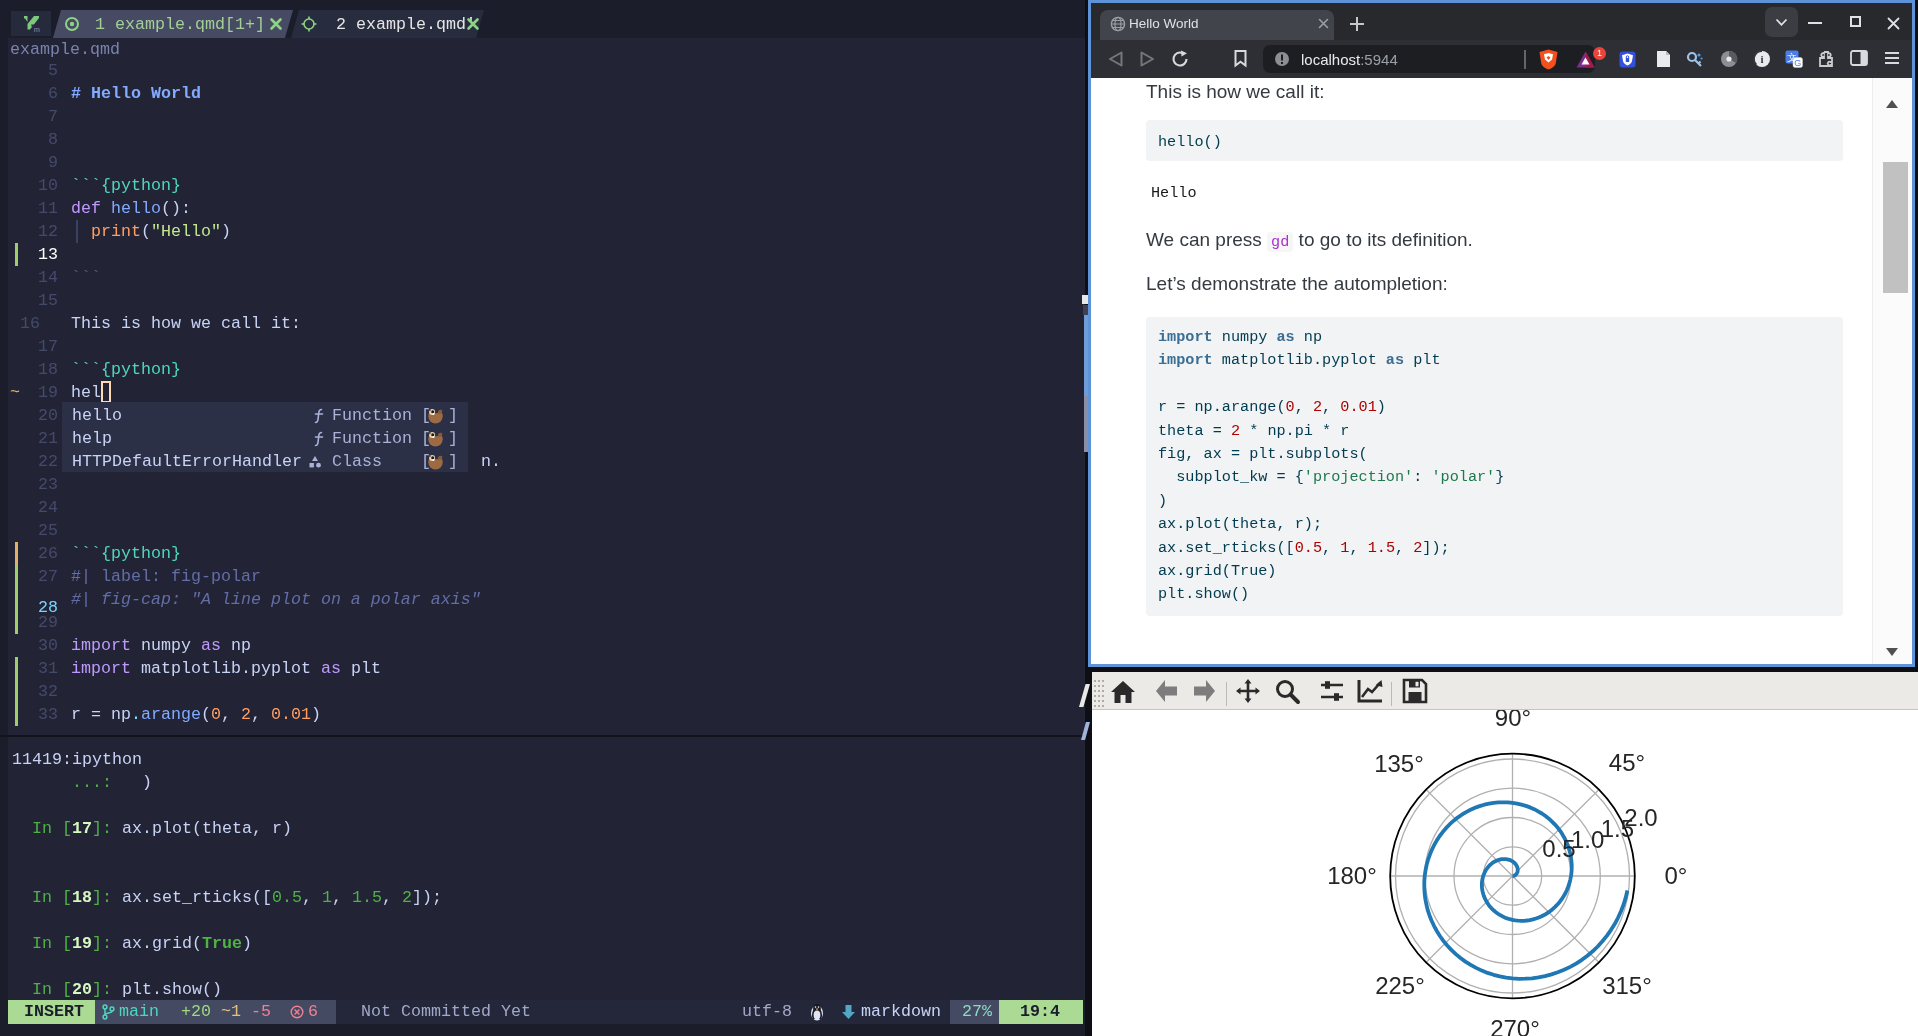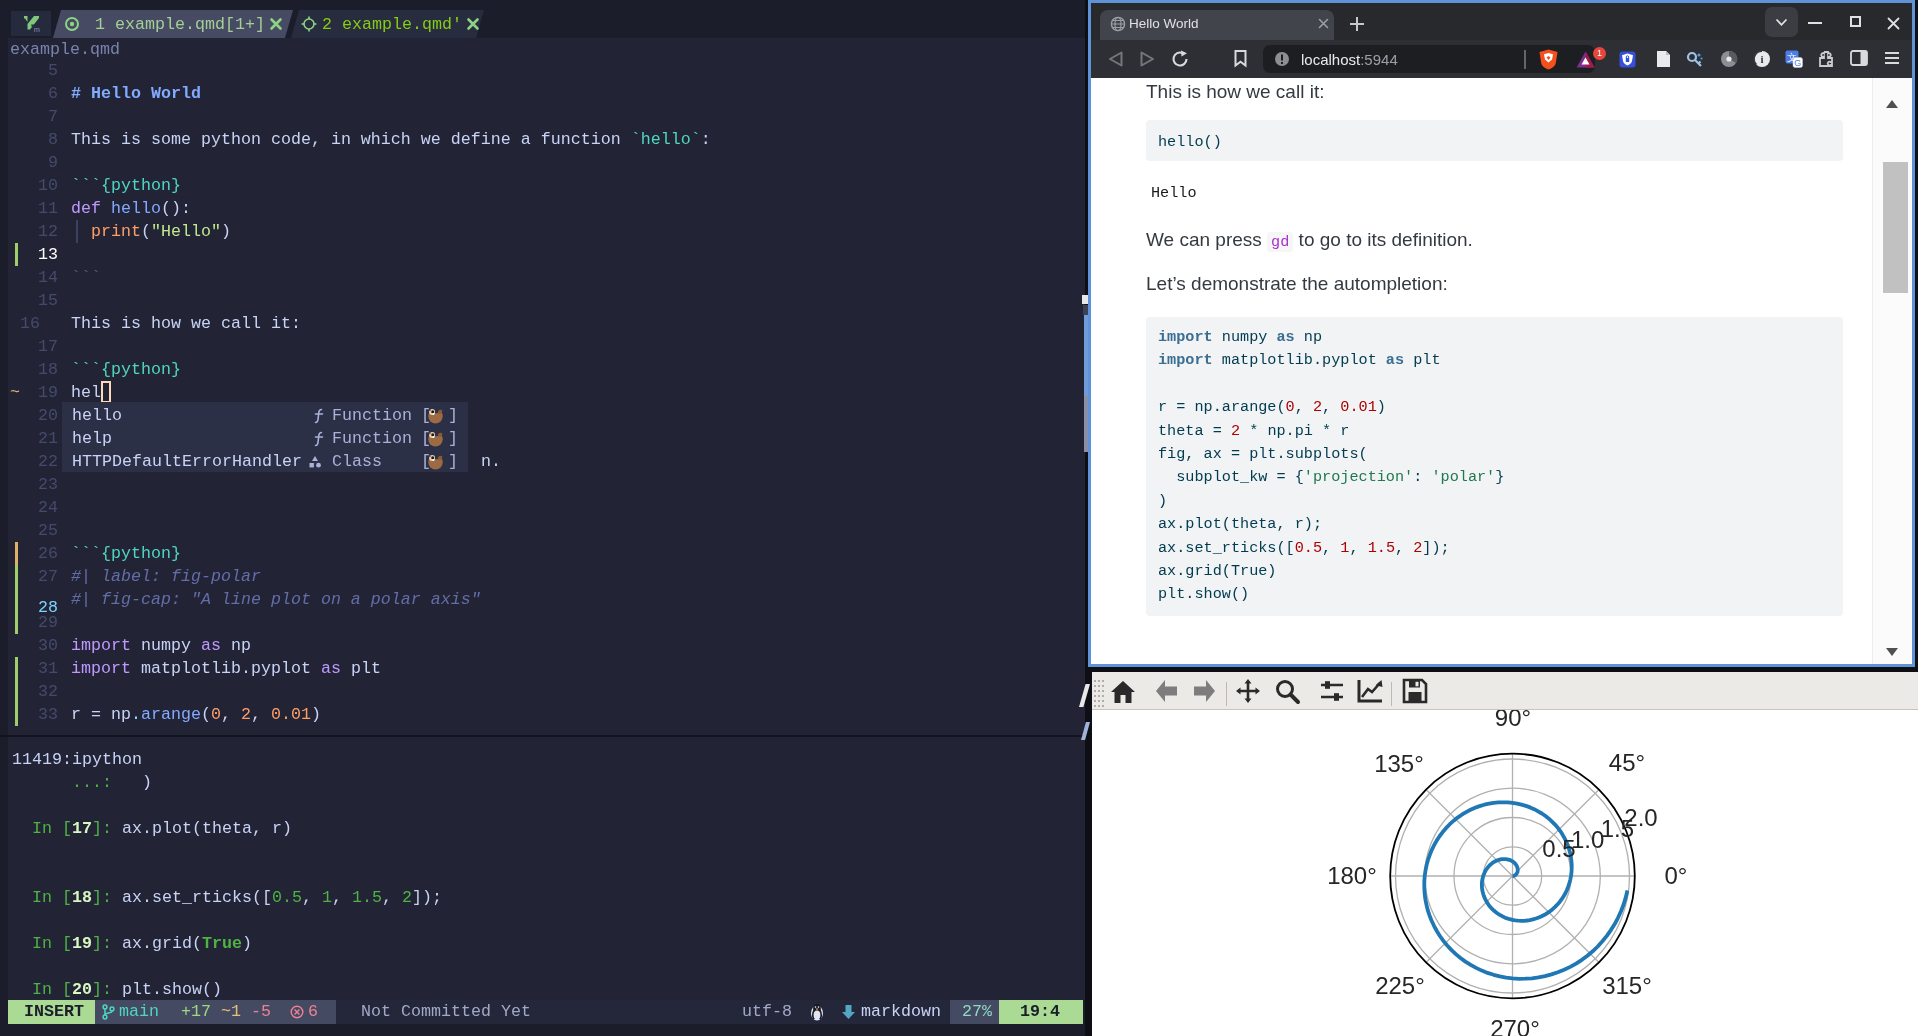--- a/index.html
+++ b/index.html
@@ -21,31 +21,30 @@
     </svg>
 <div class="m" style="left:95px;top:15.5px;line-height:18px;color:#a3cf97">1 example.qmd[1+]</div>
 <svg style="left:269px;top:17px" width="14" height="14" viewBox="0 0 14 14">
       <path d="M2.5 2.5 L11.5 11.5 M11.5 2.5 L2.5 11.5" stroke="#8ed384" stroke-width="2.6" stroke-linecap="round"></path>
     </svg>
 <div class="abs" style="left:295px;top:10px;width:185px;height:28px;background:#282c3f;transform:skewX(-16deg)"></div>
 <svg style="left:301px;top:16px" width="16" height="16" viewBox="0 0 16 16">
       <circle cx="8" cy="8" r="5" fill="none" stroke="#8ed384" stroke-width="1.6"></circle>
       <path d="M8 0.5 V3 M8 13 V15.5 M0.5 8 H3 M13 8 H15.5" stroke="#8ed384" stroke-width="1.6"></path>
     </svg>
-<div class="m" style="left:322px;top:15.5px;line-height:18px;color:#84cc16">2 example.qmd'</div>
+<div class="m" style="left:336px;top:15.5px;line-height:18px;color:#e5e5e5">2 example.qmd'</div>
 <svg style="left:466px;top:17px" width="14" height="14" viewBox="0 0 14 14">
       <path d="M2.5 2.5 L11.5 11.5 M11.5 2.5 L2.5 11.5" stroke="#8ed384" stroke-width="2.6" stroke-linecap="round"></path>
     </svg>
 <div class="m" style="left:10px;top:38px;color:#7a83ac">example.qmd</div>
 <div class="m" style="left:20px;top:58.5px;width:38px;text-align:right;color:#444a6b">5</div>
 <div class="m" style="left:20px;top:81.5px;width:38px;text-align:right;color:#444a6b">6</div>
 <div class="m" style="left:71.0px;top:81.5px"><span style="color:#82aaff;font-weight:bold"># Hello World</span></div>
 <div class="m" style="left:20px;top:104.5px;width:38px;text-align:right;color:#444a6b">7</div>
 <div class="m" style="left:20px;top:127.5px;width:38px;text-align:right;color:#444a6b">8</div>
-<div class="m" style="left:71.0px;top:127.5px"><span style="color:#c8d3f5">This is some python code, in which we define a function </span><span style="color:#4fd6be">`hello`</span><span style="color:#c8d3f5">:</span></div>
 <div class="m" style="left:20px;top:150.5px;width:38px;text-align:right;color:#444a6b">9</div>
 <div class="m" style="left:20px;top:173.5px;width:38px;text-align:right;color:#444a6b">10</div>
 <div class="m" style="left:71.0px;top:173.5px"><span style="color:#4fd6be">```{python}</span></div>
 <div class="m" style="left:20px;top:196.5px;width:38px;text-align:right;color:#444a6b">11</div>
 <div class="m" style="left:71.0px;top:196.5px"><span style="color:#c099ff">def</span><span style="color:#c8d3f5"> </span><span style="color:#82aaff">hello</span><span style="color:#c8d3f5">():</span></div>
 <div class="m" style="left:20px;top:219.5px;width:38px;text-align:right;color:#444a6b">12</div>
 <div class="m" style="left:71.0px;top:219.5px"><span style="color:#c8d3f5">  </span><span style="color:#ff9e64">print</span><span style="color:#c8d3f5">(</span><span style="color:#c3e88d">"Hello"</span><span style="color:#c8d3f5">)</span></div>
 <div class="m" style="left:20px;top:242.5px;width:38px;text-align:right;color:#ffffff">13</div>
 <div class="m" style="left:20px;top:265.5px;width:38px;text-align:right;color:#444a6b">14</div>
 <div class="m" style="left:71.0px;top:265.5px"><span style="color:#545c7e">```</span></div>
@@ -59,21 +58,21 @@
 <div class="m" style="left:71.0px;top:380.5px"><span style="color:#c8d3f5">hel</span></div>
 <div class="m" style="left:20px;top:403.5px;width:38px;text-align:right;color:#444a6b">20</div>
 <div class="m" style="left:20px;top:426.5px;width:38px;text-align:right;color:#444a6b">21</div>
 <div class="m" style="left:20px;top:449.5px;width:38px;text-align:right;color:#444a6b">22</div>
 <div class="m" style="left:20px;top:472.5px;width:38px;text-align:right;color:#444a6b">23</div>
 <div class="m" style="left:20px;top:495.5px;width:38px;text-align:right;color:#444a6b">24</div>
 <div class="m" style="left:20px;top:518.5px;width:38px;text-align:right;color:#444a6b">25</div>
 <div class="m" style="left:20px;top:541.5px;width:38px;text-align:right;color:#444a6b">26</div>
 <div class="m" style="left:71.0px;top:541.5px"><span style="color:#4fd6be">```{python}</span></div>
 <div class="m" style="left:20px;top:564.5px;width:38px;text-align:right;color:#444a6b">27</div>
-<div class="m" style="left:71.0px;top:564.5px"><span style="color:#636da6;font-style:italic">#| label: fig-polar</span></div>
+<div class="m" style="left:71.0px;top:564.5px"><span style="color:#636da6;">#| label: fig-polar</span></div>
 <div class="m" style="left:20px;top:596px;width:38px;text-align:right;color:#7dd3fc">28</div>
 <div class="m" style="left:71.0px;top:587.5px"><span style="color:#636da6;font-style:italic">#| fig-cap: "A line plot on a polar axis"</span></div>
 <div class="m" style="left:20px;top:610.5px;width:38px;text-align:right;color:#444a6b">29</div>
 <div class="m" style="left:20px;top:633.5px;width:38px;text-align:right;color:#444a6b">30</div>
 <div class="m" style="left:71.0px;top:633.5px"><span style="color:#c099ff">import</span><span style="color:#c8d3f5"> numpy </span><span style="color:#c099ff">as</span><span style="color:#c8d3f5"> np</span></div>
 <div class="m" style="left:20px;top:656.5px;width:38px;text-align:right;color:#444a6b">31</div>
 <div class="m" style="left:71.0px;top:656.5px"><span style="color:#c099ff">import</span><span style="color:#c8d3f5"> matplotlib.pyplot </span><span style="color:#c099ff">as</span><span style="color:#c8d3f5"> plt</span></div>
 <div class="m" style="left:20px;top:679.5px;width:38px;text-align:right;color:#444a6b">32</div>
 <div class="m" style="left:20px;top:702.5px;width:38px;text-align:right;color:#444a6b">33</div>
 <div class="m" style="left:71.0px;top:702.5px"><span style="color:#c8d3f5">r =</span><span style="color:#c8d3f5"> np</span><span style="color:#86e1fc">.</span><span style="color:#82aaff">arange</span><span style="color:#c8d3f5">(</span><span style="color:#ff9e64">0</span><span style="color:#c8d3f5">, </span><span style="color:#ff9e64">2</span><span style="color:#c8d3f5">, </span><span style="color:#ff9e64">0.01</span><span style="color:#c8d3f5">)</span></div>
@@ -147,21 +146,21 @@
 <div class="abs" style="left:8px;top:1000.0px;width:87px;height:23.5px;background:#aada93"></div>
 <div class="m" style="left:24px;top:1000.2px;color:#1b1d2b;font-weight:bold">INSERT</div>
 <div class="abs" style="left:95px;top:1000.0px;width:241px;height:23.5px;background:#434a61"></div>
 <svg style="left:101px;top:1004.0px" width="14" height="16" viewBox="0 0 14 16">
       <circle cx="4" cy="3" r="1.9" fill="none" stroke="#4fd6be" stroke-width="1.5"></circle>
       <circle cx="4" cy="13" r="1.9" fill="none" stroke="#4fd6be" stroke-width="1.5"></circle>
       <circle cx="11" cy="5" r="1.9" fill="none" stroke="#4fd6be" stroke-width="1.5"></circle>
       <path d="M4 5 V11 M11 7 C11 10 4 8 4 11" fill="none" stroke="#4fd6be" stroke-width="1.5"></path>
     </svg>
 <div class="m" style="left:119px;top:1000.2px;color:#4fd6be">main</div>
-<div class="m" style="left:181px;top:1000.2px;color:#a0d77f">+17</div>
+<div class="m" style="left:181px;top:1000.2px;color:#a0d77f">+20</div>
 <div class="m" style="left:221px;top:1000.2px;color:#e5c07b">~1</div>
 <div class="m" style="left:251px;top:1000.2px;color:#f08095">-5</div>
 <svg style="left:290px;top:1005.0px" width="14" height="14" viewBox="0 0 14 14">
       <circle cx="7" cy="7" r="5.8" fill="none" stroke="#f08095" stroke-width="1.4"></circle>
       <path d="M4.6 4.6 L9.4 9.4 M9.4 4.6 L4.6 9.4" stroke="#f08095" stroke-width="1.4"></path>
     </svg>
 <div class="m" style="left:308px;top:1000.2px;color:#f08095">6</div>
 <div class="m" style="left:361px;top:1000.2px;color:#a2a8c8">Not Committed Yet</div>
 <div class="m" style="left:742px;top:1000.2px;color:#a2a8c8">utf-8</div>
 <svg style="left:809px;top:1003.0px" width="16" height="18" viewBox="0 0 16 18">

